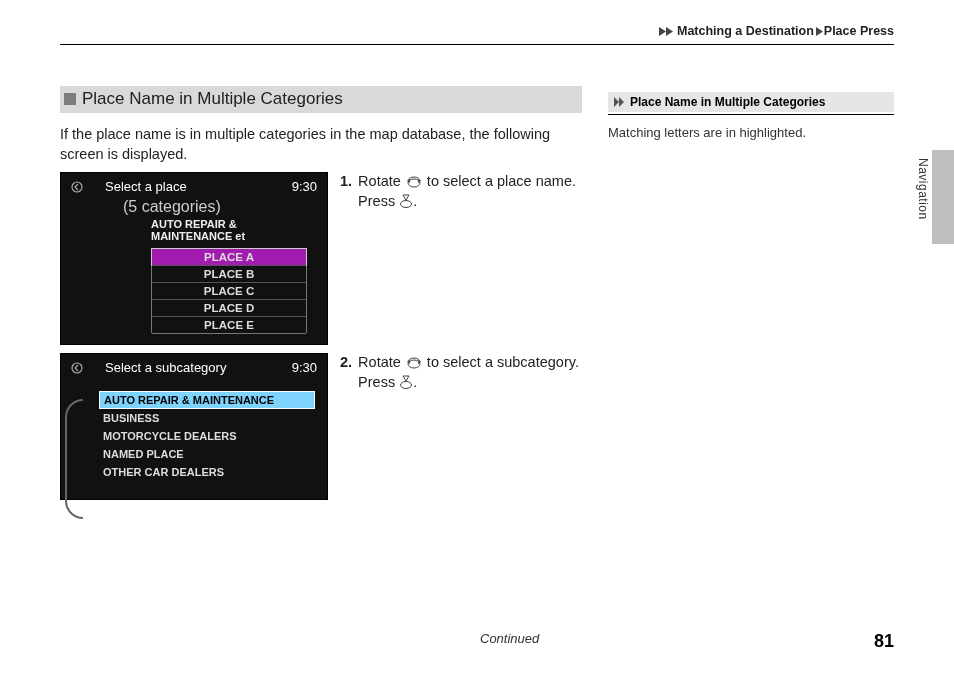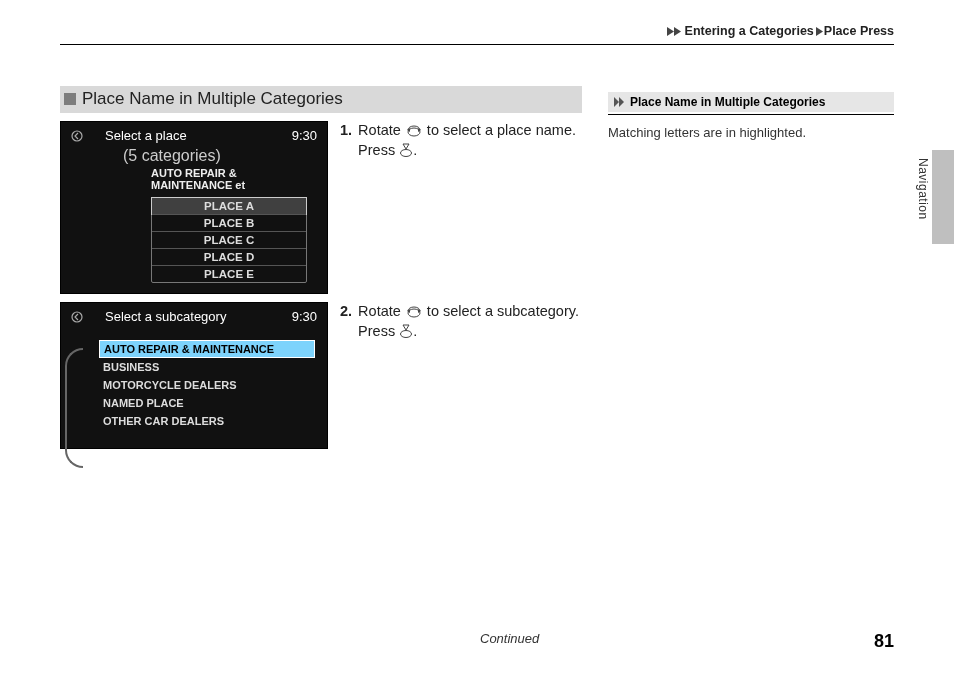--- a/index.html
+++ b/index.html
@@ -27,21 +27,21 @@
   .instr .step .txt { }
 
   
   .shot .titlebar { display:flex; justify-content: space-between; padding: 6px 10px 4px 10px; font-size: 13px; font-weight: 500; }
   .shot .titlebar .left { display:flex; align-items:center; gap:22px; }
   .shot .sub { padding: 0 0 2px 62px; font-size: 16px; color:#ccc; }
   .shot .catline { padding: 0 10px 6px 90px; font-size: 11px; font-weight: 600; color:#eee; }
   .shot .listbox { margin: 0 20px 10px 90px; border: 1.5px solid #777; border-radius: 2px; }
   .shot .listbox .item { padding: 2px 8px; font-size: 11.5px; font-weight: 600; color:#ddd; text-align:center; border-top: 1px solid #555; }
   .shot .listbox .item:first-child { border-top:none; }
-  .shot .listbox .item.sel { border: 1.5px solid #ccc; margin:-1px; background:#404040; }
+  .shot .listbox .item.sel { border: 1.5px solid #ccc; margin:-1px; background:#a21caf; }
 
   
   .shot2 .body { padding: 12px 12px 16px 24px; position:relative; min-height: 120px; }
   .shot2 .arc { position:absolute; left:4px; top:20px; width:18px; height:120px; border:2px solid #666; border-right:none; border-radius: 40px 0 0 40px; }
   .shot2 .clist { margin-left: 14px; }
   .shot2 .citem { font-size: 11px; font-weight:600; color:#ddd; padding: 3px 4px; }
   .shot2 .citem.sel { background:#7dd3fc; color:#000; padding:2px 4px; border:1px solid #fff; }
 
   
   .side-hdr { background:#e6e6e6; padding:3px 6px; font-size:12px; font-weight:600; display:flex; align-items:center; gap:4px; }
@@ -61,31 +61,32 @@
 </head>
 <body>
 <div class="page">
 
   <div class="breadcrumb">
     <svg width="7" height="9">
         <polygon points="0,0 7,4.5 0,9" fill="#444"></polygon>
       </svg><svg width="7" height="9">
         <polygon points="0,0 7,4.5 0,9" fill="#444"></polygon>
       </svg>
-    <span>Entering a Categories</span><svg width="7" height="9" style="margin:0 1px 0 2px">
+    <span>Matching a Destination</span><svg width="7" height="9" style="margin:0 1px 0 2px">
         <polygon points="0,0 7,4.5 0,9" fill="#444"></polygon>
       </svg><span>Place Press</span>
   </div>
   <div class="hr-top"></div>
 
   <div class="main-col">
     <div class="section-hdr">
       <span class="sq"></span>
       <span>Place Name in Multiple Categories</span>
     </div>
+    <div class="intro">If the place name is in multiple categories in the map database, the following screen is displayed.</div>
 
     <div class="row">
       <div class="shot">
         <div class="titlebar">
           <span class="left">
             <svg width="12" height="12">
                 <circle cx="6" cy="6" r="5" fill="none" stroke="#aaa" stroke-width="1.2"></circle>
                 <polyline points="7,3 4,6 7,9" fill="none" stroke="#aaa" stroke-width="1.2"></polyline>
               </svg>
             <span>Select a place</span>

